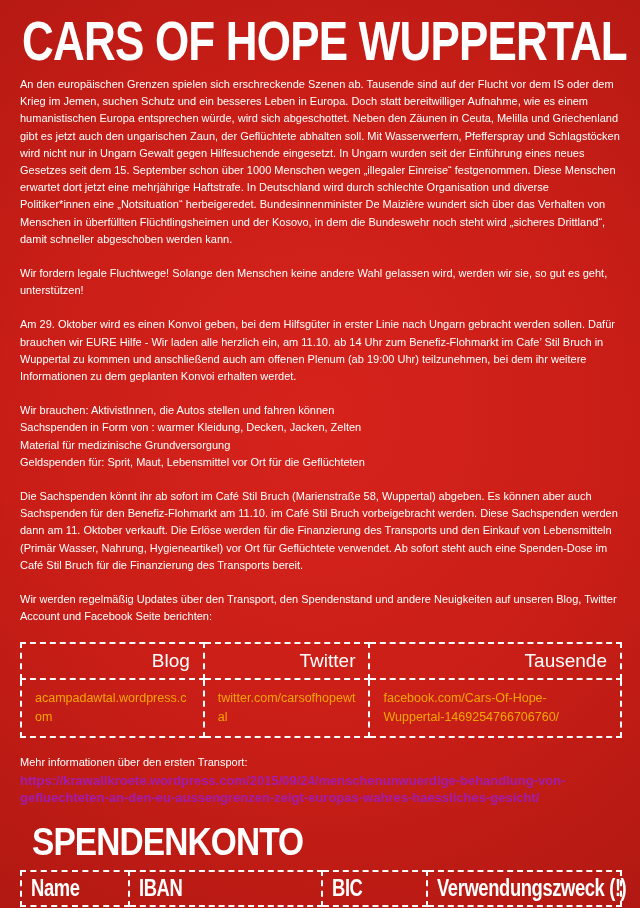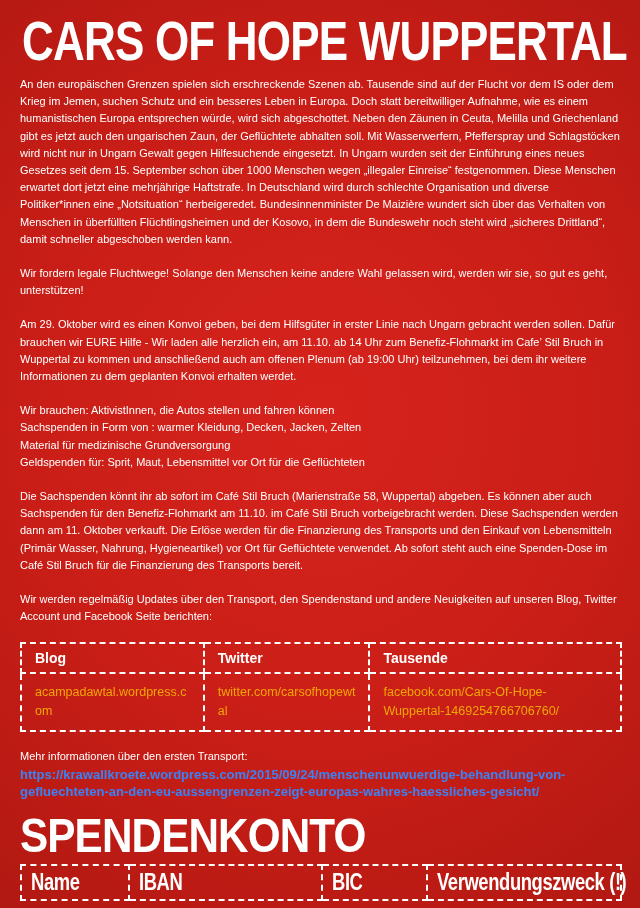--- a/index.html
+++ b/index.html
@@ -29,39 +29,39 @@
   b.lbl { font-weight: normal; }
 
   table.flyer-table {
     border-collapse: collapse; margin: 11px 0 0 0;
     table-layout: fixed; width: 602px;
   }
   table.flyer-table th, table.flyer-table td {
     border: 2px dashed #ffffff;
     text-align: left; vertical-align: middle;
   }
-  table.social th { font-size: 14px; font-weight: bold; padding: 6px 13px; }
+  table.social th { font-size: 19px; font-weight: normal; padding: 6px 13px; text-align: right; }
   table.social td { padding: 8px 13px; height: 40px; vertical-align: top; }
   .amber-link {
     color: #f0a705; font-size: 12.5px; line-height: 17px;
     text-decoration: none; font-weight: normal; cursor: pointer;
     overflow-wrap: break-word;
   }
 
   .transport { margin-top: 16px; }
   .transport-label { font-size: 11px; line-height: 17.2px; }
   .yellow-link {
     display: block; width: 602px;
-    color: #3b82f6; font-weight: bold; font-size: 13px; line-height: 17.5px;
+    color: #a21caf; font-weight: bold; font-size: 13px; line-height: 17.5px;
     text-decoration: none; cursor: pointer; overflow-wrap: break-word;
   }
 
   h2.spendenkonto {
-    margin: 16px 0 0 0;
-    font-size: 48px; line-height: 38px; font-weight: bold;
+    margin: 16px 0 0 12px;
+    font-size: 38px; line-height: 38px; font-weight: bold;
     letter-spacing: -1px; white-space: nowrap;
   }
   h2.spendenkonto .squeeze { display: inline-block; transform: scaleX(0.88); transform-origin: left center; }
 
   table.bank { margin-top: 9px; }
   table.bank th { padding: 3px 9px; height: 27px; }
   table.bank th .cond {
     display: inline-block; transform: scaleX(0.80); transform-origin: left center;
     font-size: 23px; font-weight: bold; letter-spacing: -0.5px; white-space: nowrap;
   }

